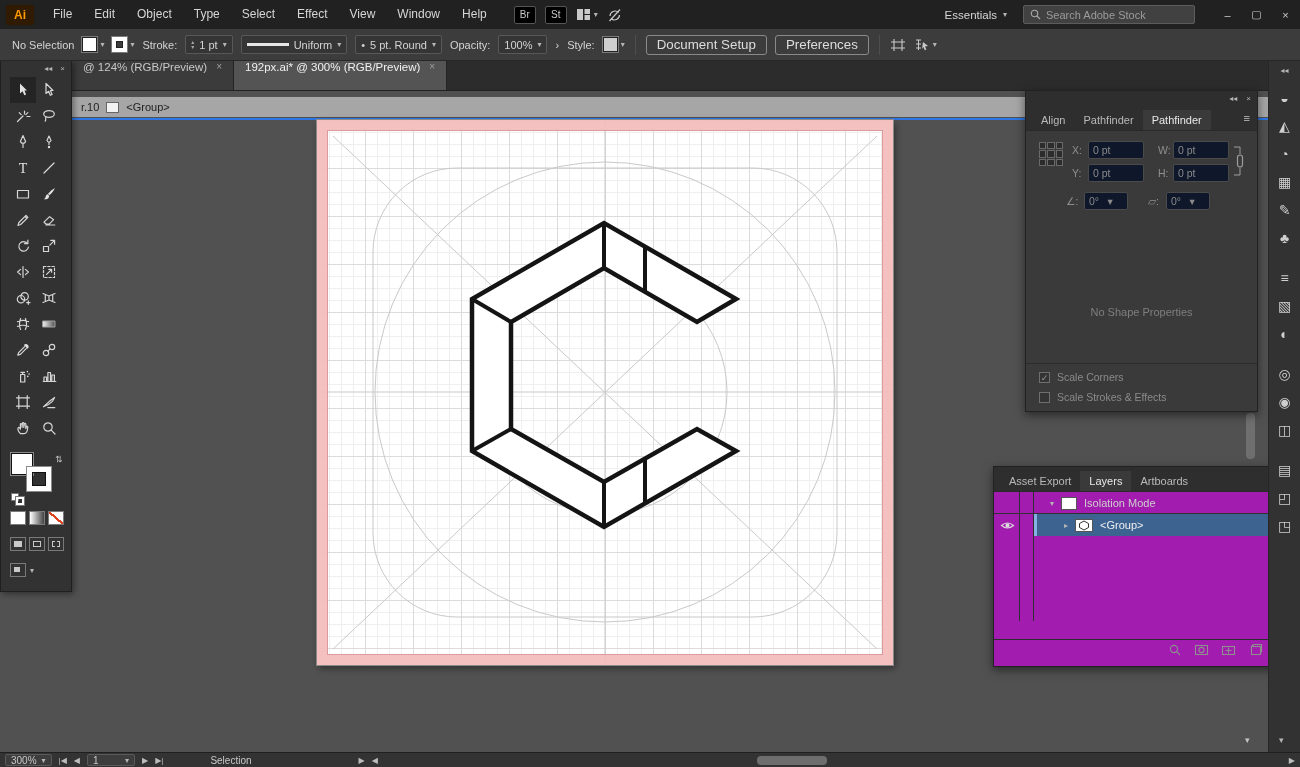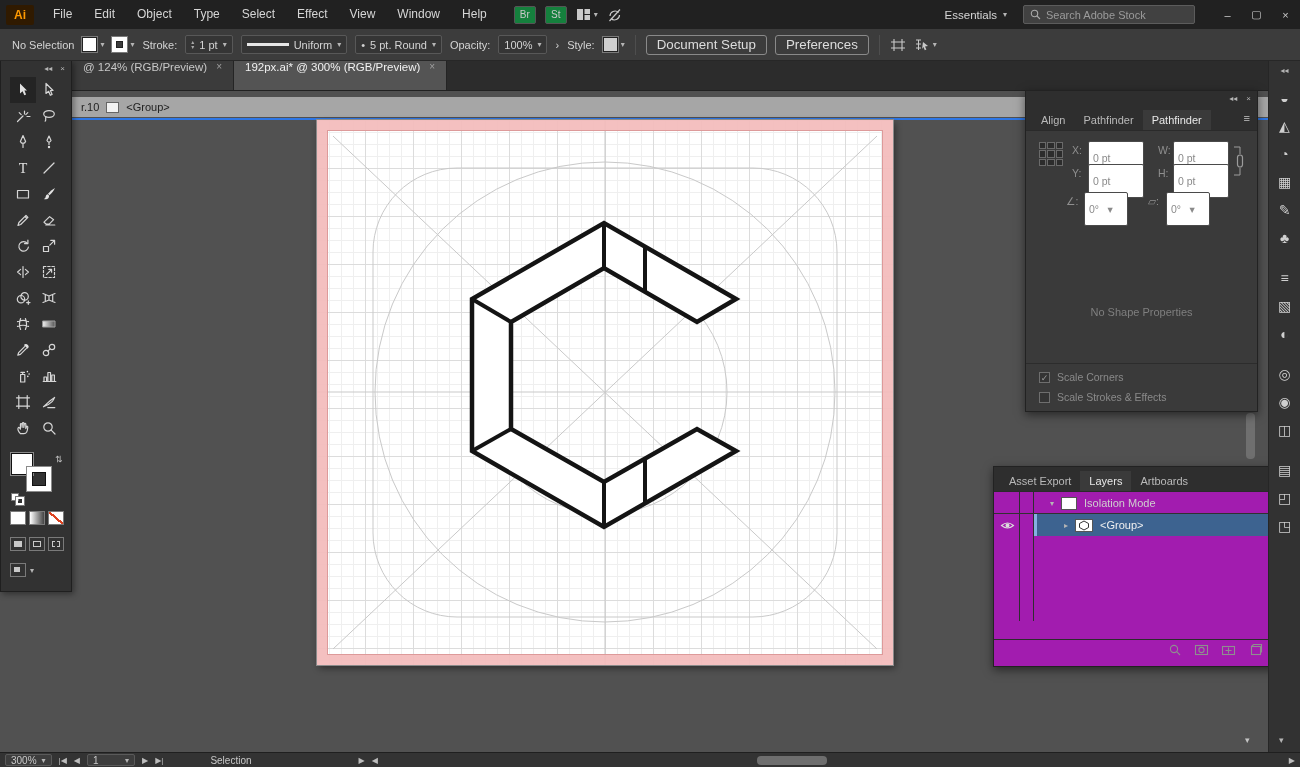--- a/index.html
+++ b/index.html
@@ -4,21 +4,21 @@
 <style>
   *{box-sizing:border-box;margin:0;padding:0;}
   html,body{width:1300px;height:767px;overflow:hidden;}
   body{position:relative;background:#515151;font-family:"Liberation Sans",sans-serif;font-size:11px;color:#d8d8d8;-webkit-font-smoothing:antialiased;}
 
   
   .titlebar{position:absolute;left:0;top:0;width:1300px;height:29px;background:#212121;display:flex;align-items:center;z-index:70;font-size:12px;}
   .ai-logo{width:28px;height:20px;margin:0 8px 0 6px;background:#301a00;color:#ff9a00;font-weight:bold;display:flex;align-items:center;justify-content:center;border-radius:2px;font-size:12px;}
   .menu-item{padding:0 11px;height:29px;line-height:29px;color:#d6d6d6;}
   .tb-group{display:flex;align-items:center;gap:9px;margin-left:16px;}
-  .tb-box{width:22px;height:18px;background:#15803d;border:1px solid #555;border-radius:2px;display:flex;align-items:center;justify-content:center;font-size:10px;color:#c9c9c9;}
+  .tb-box{width:22px;height:18px;background:#000000;border:1px solid #555;border-radius:2px;display:flex;align-items:center;justify-content:center;font-size:10px;color:#c9c9c9;}
   .tb-icon{display:flex;align-items:center;gap:3px;color:#c9c9c9;}
   .spacer{flex:1;}
   .workspace{display:flex;align-items:center;gap:6px;margin-right:16px;font-size:11.5px;color:#d6d6d6;}
   .chev{font-size:8px;color:#b5b5b5;}
   .search{display:flex;align-items:center;width:172px;height:19px;background:#414141;border:1px solid #5c5c5c;border-radius:2px;padding:0 6px;gap:5px;margin-right:18px;}
   .search input{flex:1;min-width:0;background:transparent;border:none;outline:none;color:#cfcfcf;font-size:11px;font-family:"Liberation Sans",sans-serif;}
   .search input::placeholder{color:#9b9b9b;}
   .win-btn{width:29px;height:29px;display:flex;align-items:center;justify-content:center;font-size:11px;color:#cccccc;}
 
   
@@ -96,21 +96,21 @@
   .transform-panel{position:absolute;left:1025px;top:90px;width:233px;height:322px;background:#3a3a3a;border:1px solid #222;box-shadow:0 3px 9px rgba(0,0,0,.5);z-index:40;}
   .p-header{height:15px;background:#2e2e2e;display:flex;justify-content:flex-end;align-items:center;gap:9px;padding:0 6px;font-size:8px;color:#b5b5b5;}
   .p-tabs{height:25px;background:#2e2e2e;display:flex;align-items:flex-end;padding-left:6px;border-bottom:1px solid #2a2a2a;position:relative;}
   .p-tab{padding:4px 9px;color:#b9b9b9;font-size:11px;}
   .p-tab.active{background:#3a3a3a;color:#e8e8e8;}
   .p-menu{position:absolute;right:7px;top:6px;color:#c5c5c5;font-size:11px;}
   .tp-content{position:relative;height:280px;}
   .locator{position:absolute;left:13px;top:11px;width:24px;height:24px;display:grid;grid-template-columns:repeat(3,1fr);gap:1px;}
   .locator i{background:#2c2c2c;border:1px solid #6a6a6a;}
   .tp-lab{position:absolute;color:#8f8f8f;font-size:10.5px;}
-  .tp-field{position:absolute;width:56px;height:17px;background:#ffffff;border:1px solid #4a4a4a;border-radius:2px;display:flex;align-items:center;padding:16px 4px;gap:3px;}
+  .tp-field{position:absolute;width:56px;height:17px;background:#0f172a;border:1px solid #4a4a4a;border-radius:2px;display:flex;align-items:center;padding:8px 4px;gap:3px;}
   .tp-field input{width:100%;background:transparent;border:none;outline:none;color:#8a8a8a;font-size:10.5px;font-family:"Liberation Sans",sans-serif;}
   .tp-small{width:44px;}
   .tp-small span{color:#8a8a8a;font-size:10.5px;flex:1;}
   .chain{position:absolute;left:206px;top:10px;color:#9c9c9c;}
   .no-shape{position:absolute;top:152px;left:0;width:100%;text-align:center;color:#7f7f7f;font-size:11px;margin-top:23px;}
   .tp-divider{position:absolute;left:0;right:0;top:232px;height:1px;background:#2c2c2c;}
   .cb-row{position:absolute;left:13px;display:flex;gap:7px;align-items:center;color:#8a8a8a;font-size:10.5px;}
   .checkbox{width:11px;height:11px;border:1px solid #6e6e6e;background:#343434;font-size:9px;line-height:10px;text-align:center;color:#9a9a9a;}
 
   

